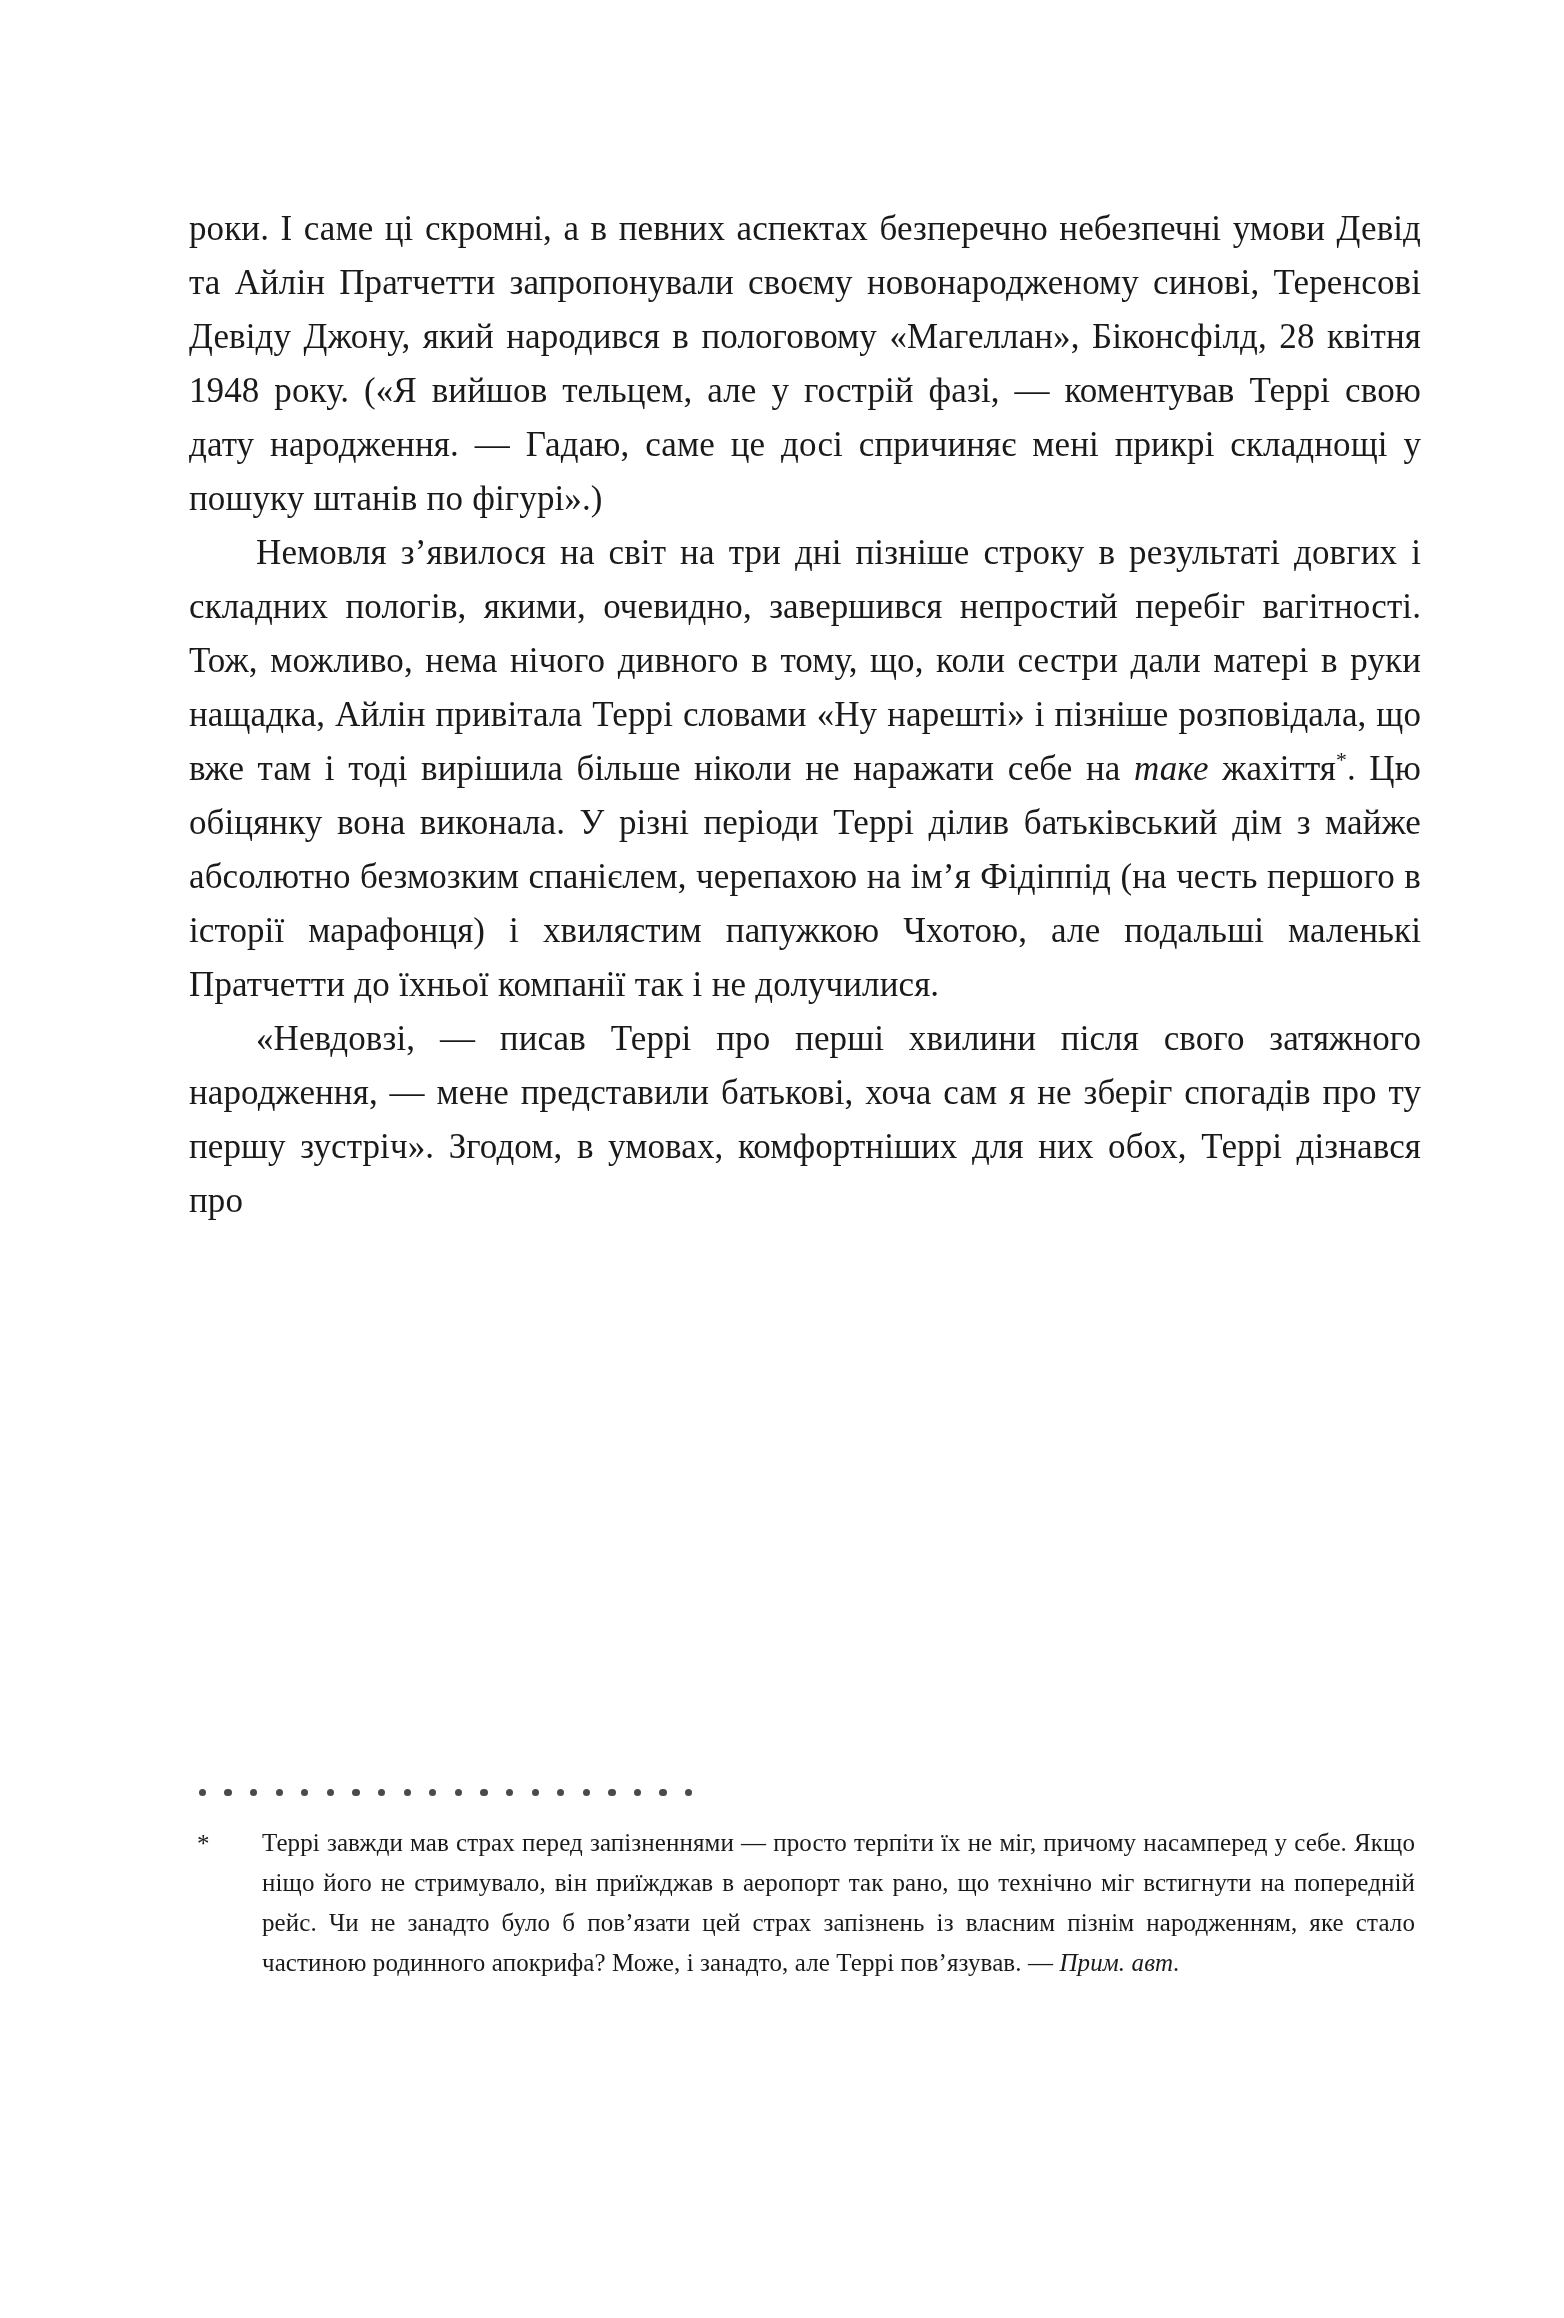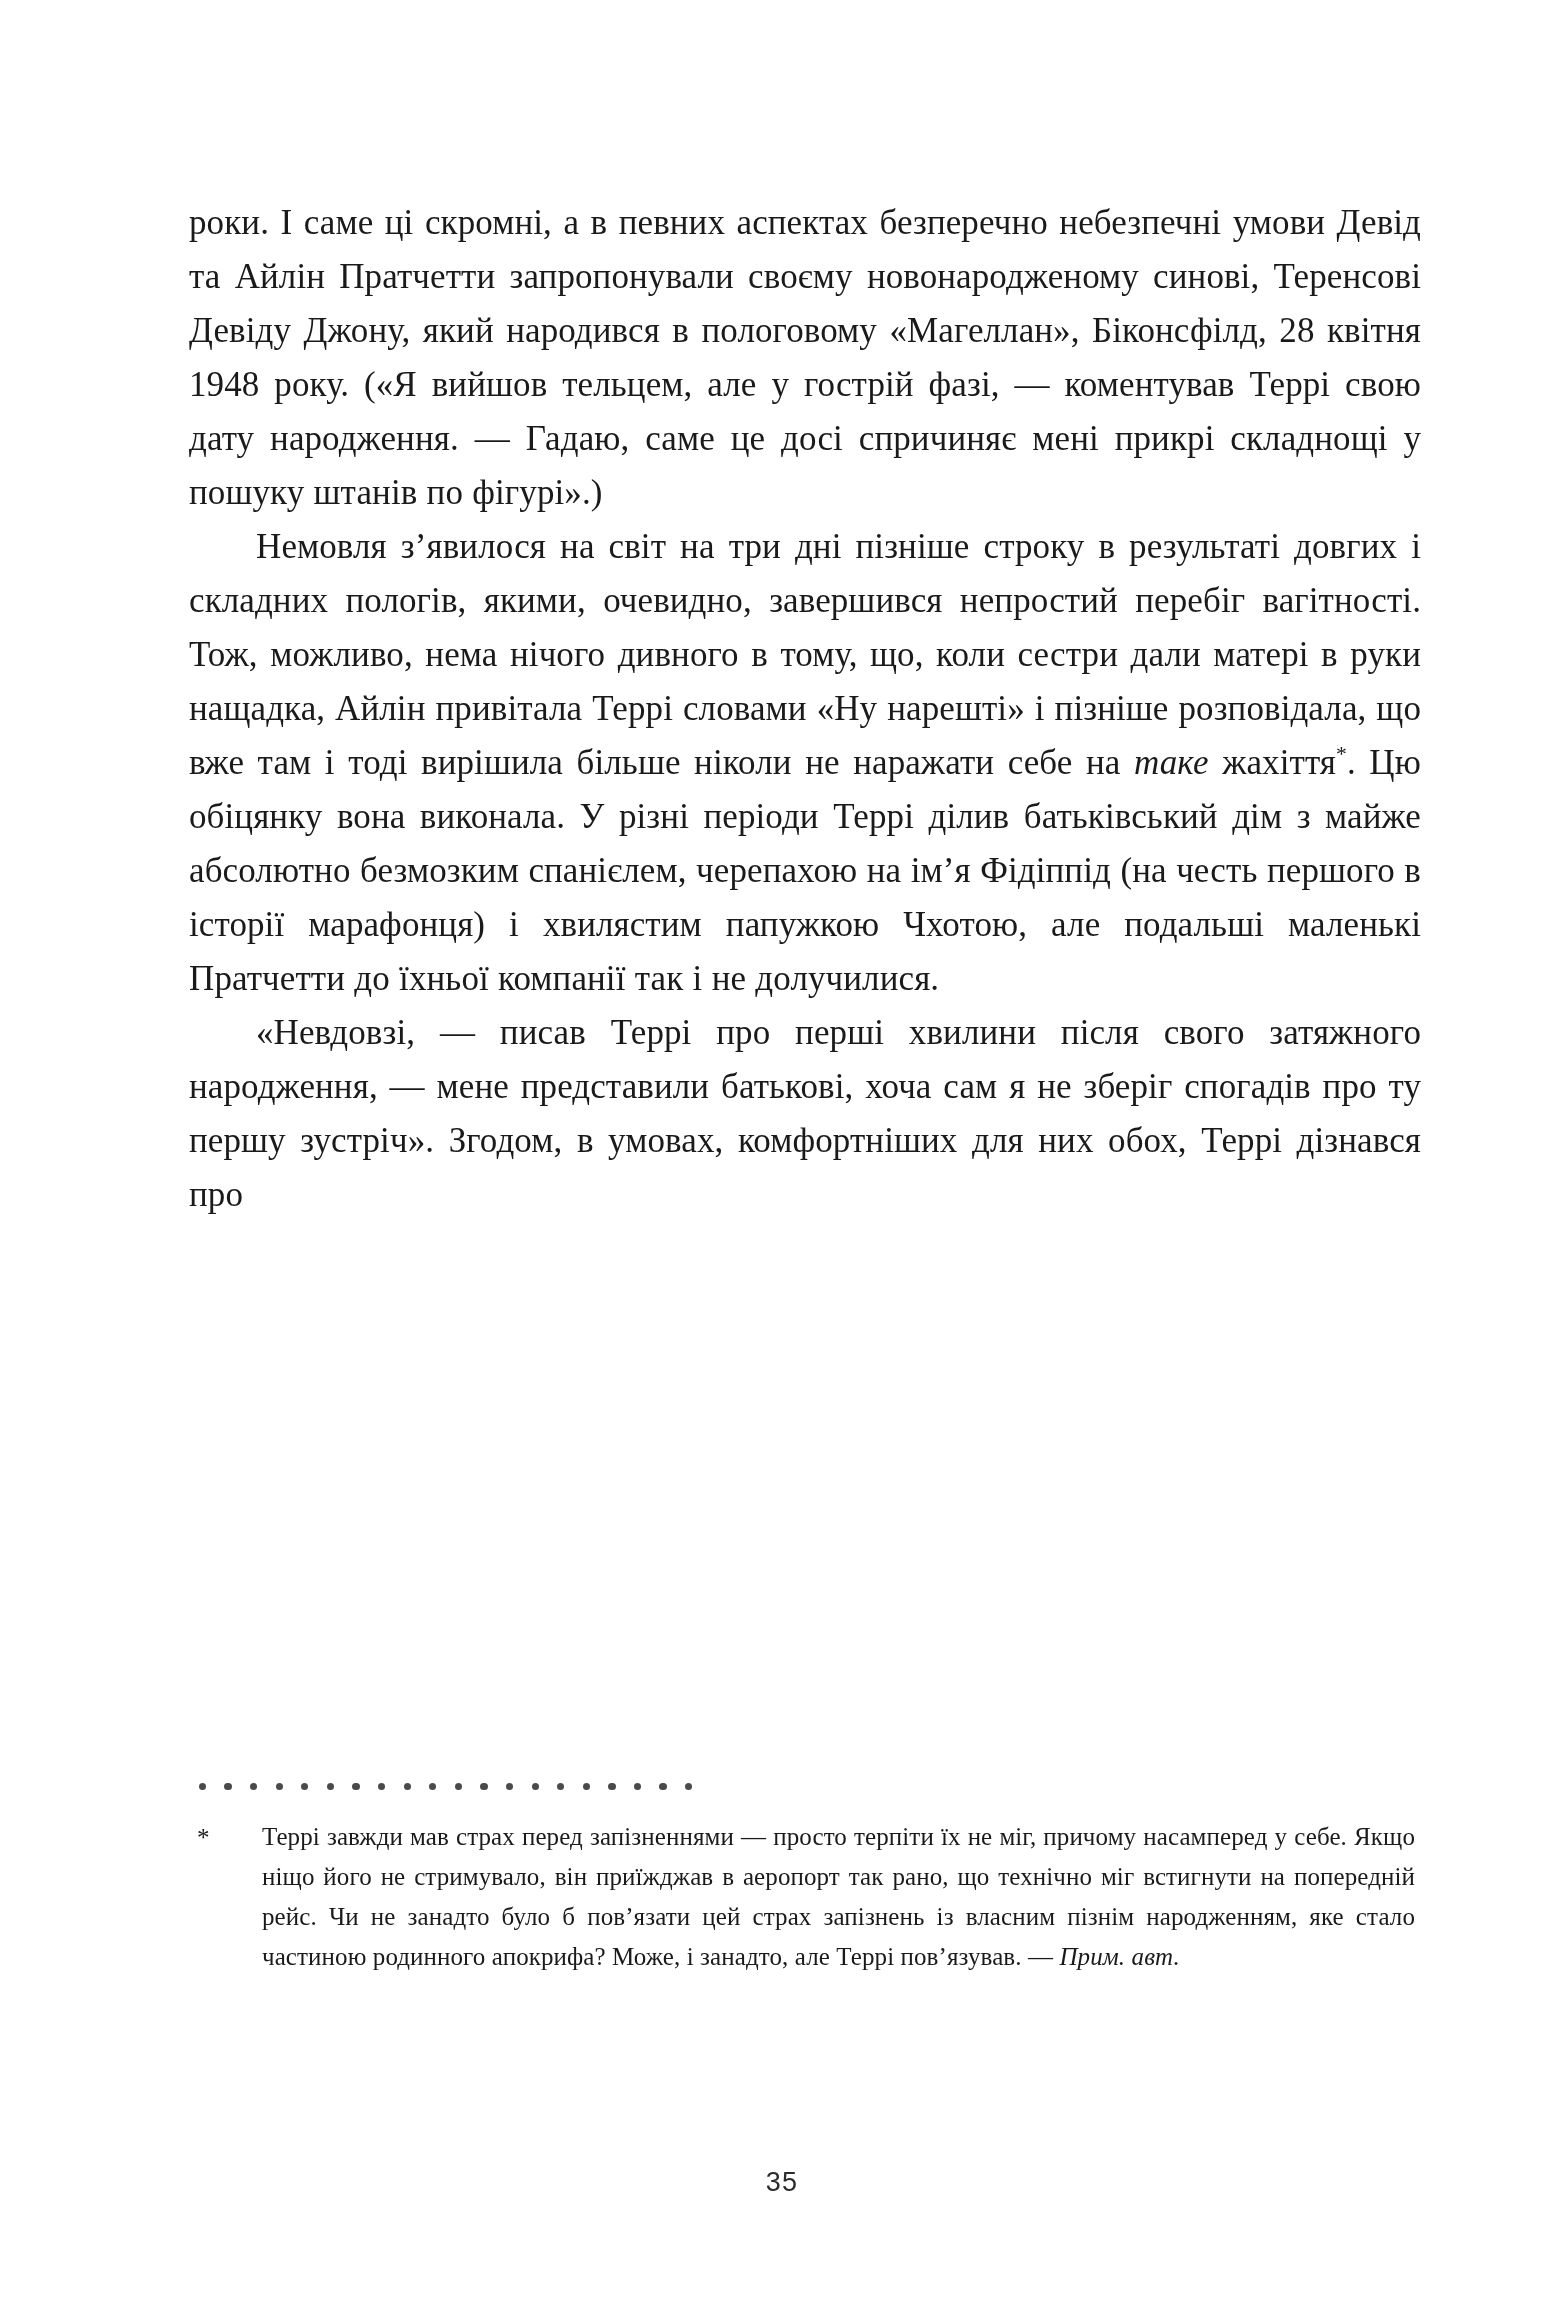--- a/index.html
+++ b/index.html
@@ -14,21 +14,21 @@
     position: relative;
     overflow: hidden;
     font-family: "Liberation Serif", "DejaVu Serif", serif;
     color: #1a1a1a;
     -webkit-font-smoothing: antialiased;
   }
 
   
   .page {
     position: absolute;
-    left: 0; top: 10px;
+    left: 0; top: 16px;
     width: 1564px;
     height: 2100px;
     background: #ffffff;
   }
 
   
   .text-column {
     position: absolute;
     left: 189px;
     top: 186px;
@@ -164,16 +164,15 @@
         <span class="dot" style="background: rgb(74, 74, 74);"></span>
       </div>
 
     <div class="footnote">
       <span class="fn-marker">*</span>
       <p><span>Террі завжди мав страх перед запізненнями — просто терпіти їх не міг, причому насамперед у себе. Якщо ніщо його не стримувало, він приїжджав в аеропорт так рано, що технічно міг встигнути на попередній рейс. Чи не занадто було б пов’язати цей страх запізнень із власним пізнім народженням, яке стало частиною родинного апокрифа? Може, і занадто, але Террі пов’язував. — </span><em>Прим. авт.</em></p>
     </div>
 
   </div>
 
-  <div class="page-number">35</div>
 
 </div>
 
 
 </body></html>

